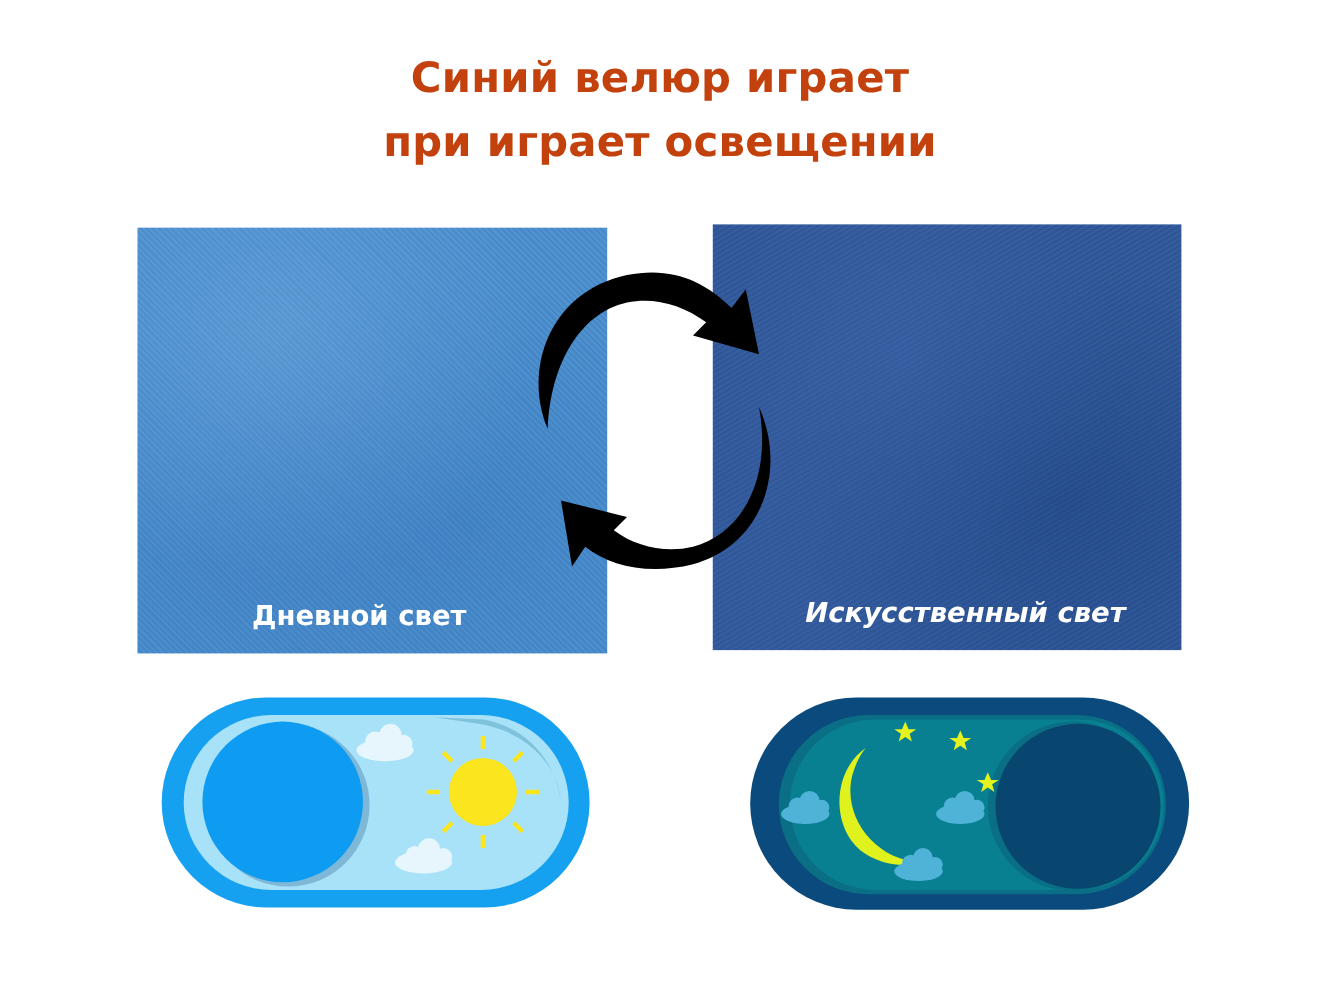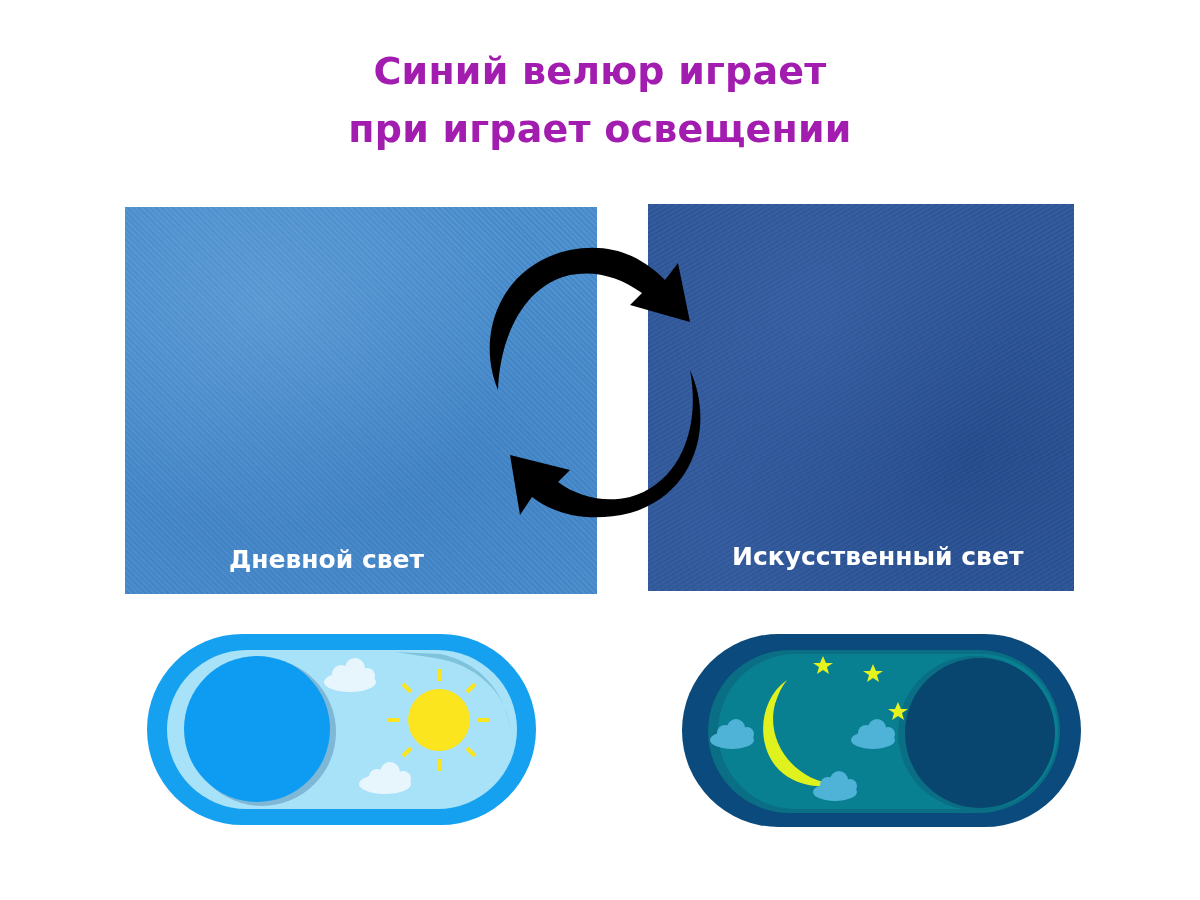--- a/index.html
+++ b/index.html
@@ -3,51 +3,50 @@
   <meta charset="utf-8">
   <style>
     html, body { margin: 0; padding: 0; }
     body {
       width: 1200px; height: 900px; background: #ffffff; position: relative; overflow: hidden;
       font-family: "DejaVu Sans", sans-serif;
     }
     .title {
       position: absolute; left: 0; top: 42px; width: 1200px; text-align: center;
       font-family: "DejaVu Sans", sans-serif; font-weight: bold; font-size: 38px;
-      line-height: 58px; color: #a21caf; letter-spacing: 0.2px;
+      line-height: 58px; color: #c2410c; letter-spacing: 0.2px;
     }
     .swatch {
       position: absolute; overflow: hidden;
     }
     .swatch-day {
       left: 125px; top: 207px; width: 427px; height: 387px;
       background:
         radial-gradient(ellipse at 30% 25%, rgba(120,175,225,0.35), rgba(0,0,0,0) 55%),
         radial-gradient(ellipse at 70% 70%, rgba(40,100,175,0.25), rgba(0,0,0,0) 60%),
         radial-gradient(ellipse at 15% 80%, rgba(50,110,185,0.25), rgba(0,0,0,0) 50%),
         repeating-linear-gradient(45deg, rgba(255,255,255,0.04) 0 2px, rgba(0,0,0,0.04) 2px 4px),
         #4a8fcf;
-      padding-left: 45px;
     }
     .swatch-night {
       left: 648px; top: 204px; width: 426px; height: 387px;
       background:
         radial-gradient(ellipse at 40% 30%, rgba(70,110,180,0.35), rgba(0,0,0,0) 55%),
         radial-gradient(ellipse at 75% 65%, rgba(20,55,120,0.35), rgba(0,0,0,0) 60%),
         radial-gradient(ellipse at 20% 85%, rgba(60,100,170,0.3), rgba(0,0,0,0) 50%),
         repeating-linear-gradient(-30deg, rgba(255,255,255,0.03) 0 2px, rgba(0,0,0,0.03) 2px 4px),
         #2e5799;
     }
     .swatch-label {
       position: absolute; bottom: 18px; left: 0; width: 100%; text-align: center;
       color: #ffffff; font-weight: bold; font-size: 25px; line-height: 32px;
       font-family: "DejaVu Sans", sans-serif;
     }
     .swatch-day .swatch-label { text-align: left; left: 104px; width: auto; }
-    .swatch-night .swatch-label { text-align: left; left: 84px; width: auto; }
+    .swatch-night .swatch-label { text-align: left; left: 84px; width: auto; font-style: italic; }
     .arrows {
       position: absolute; left: 470px; top: 225px; width: 250px; height: 310px;
     }
     .toggle {
       position: absolute;
     }
     .toggle-day { left: 145px; top: 632px; width: 393px; height: 195px; }
     .toggle-night { left: 680px; top: 632px; width: 403px; height: 197px; }
     .toggle svg { width: 100%; height: 100%; display: block; }
   </style>

